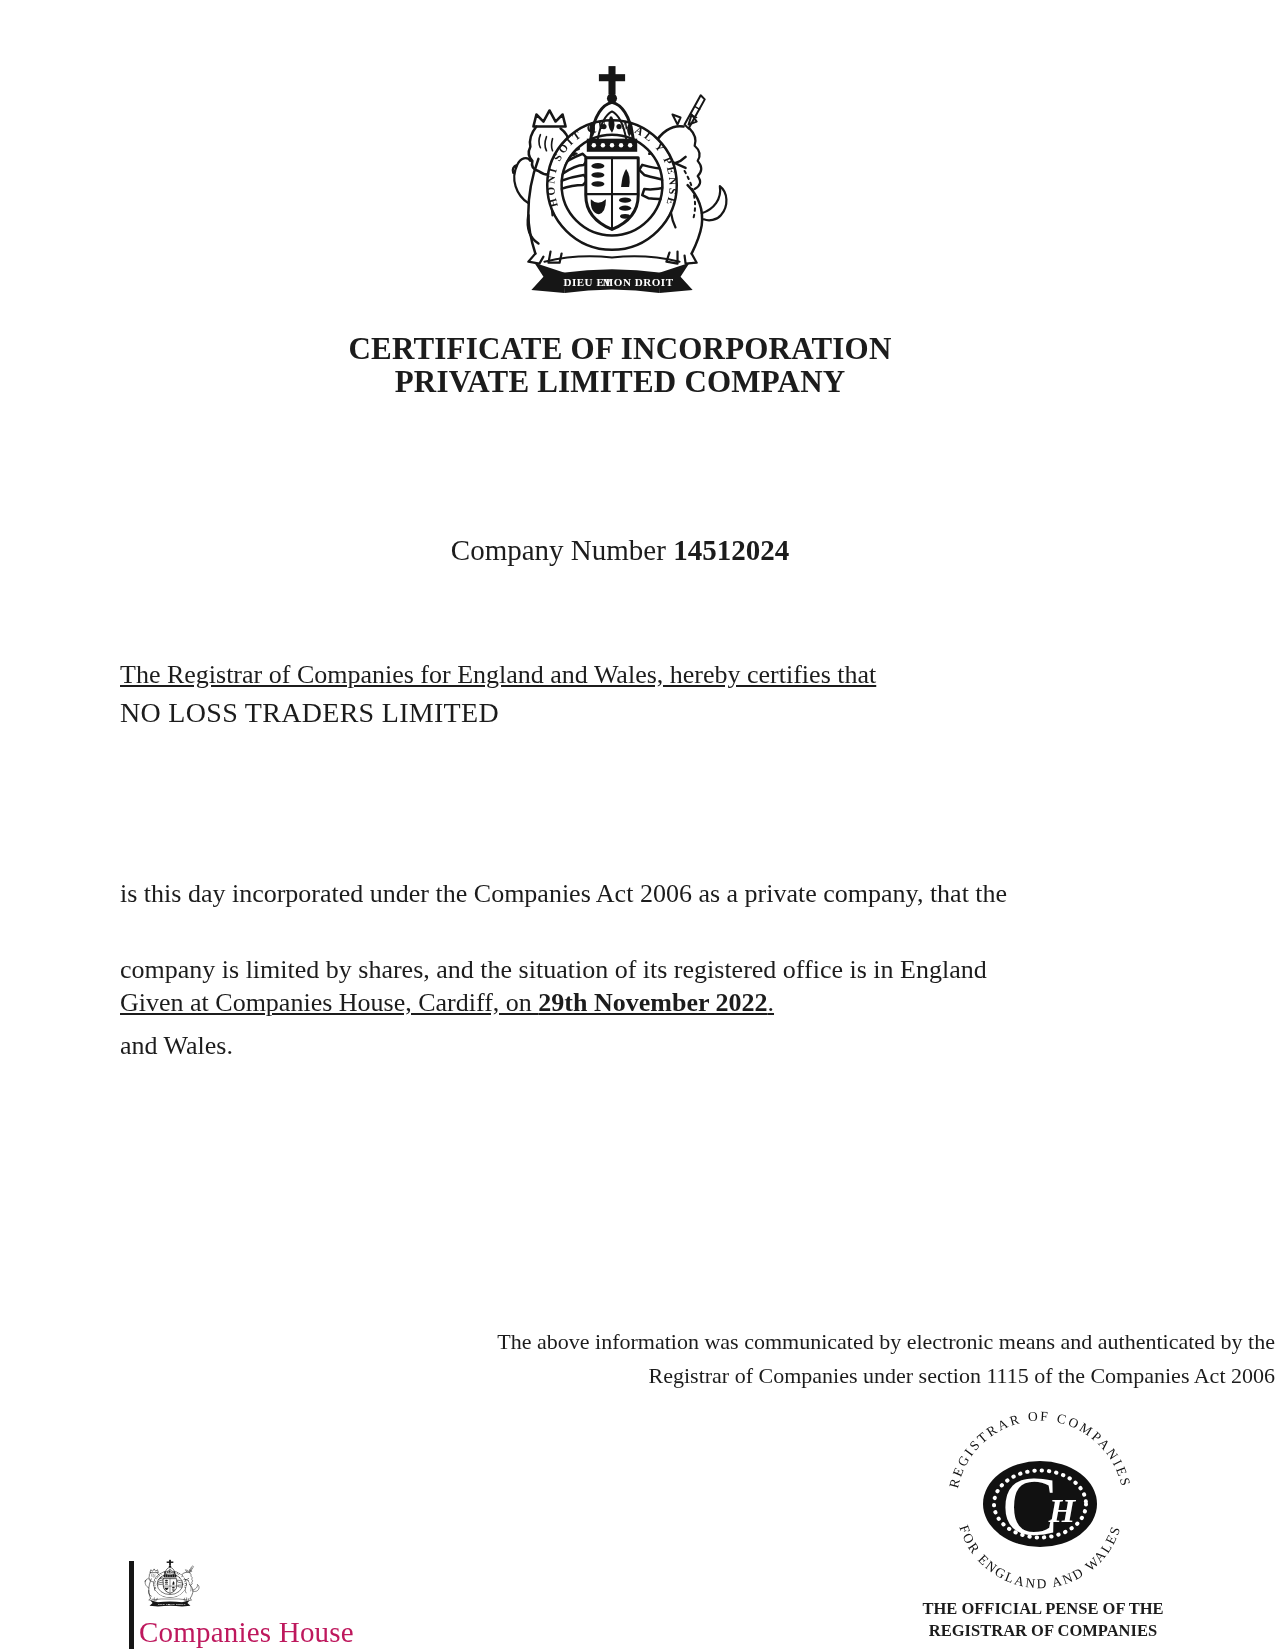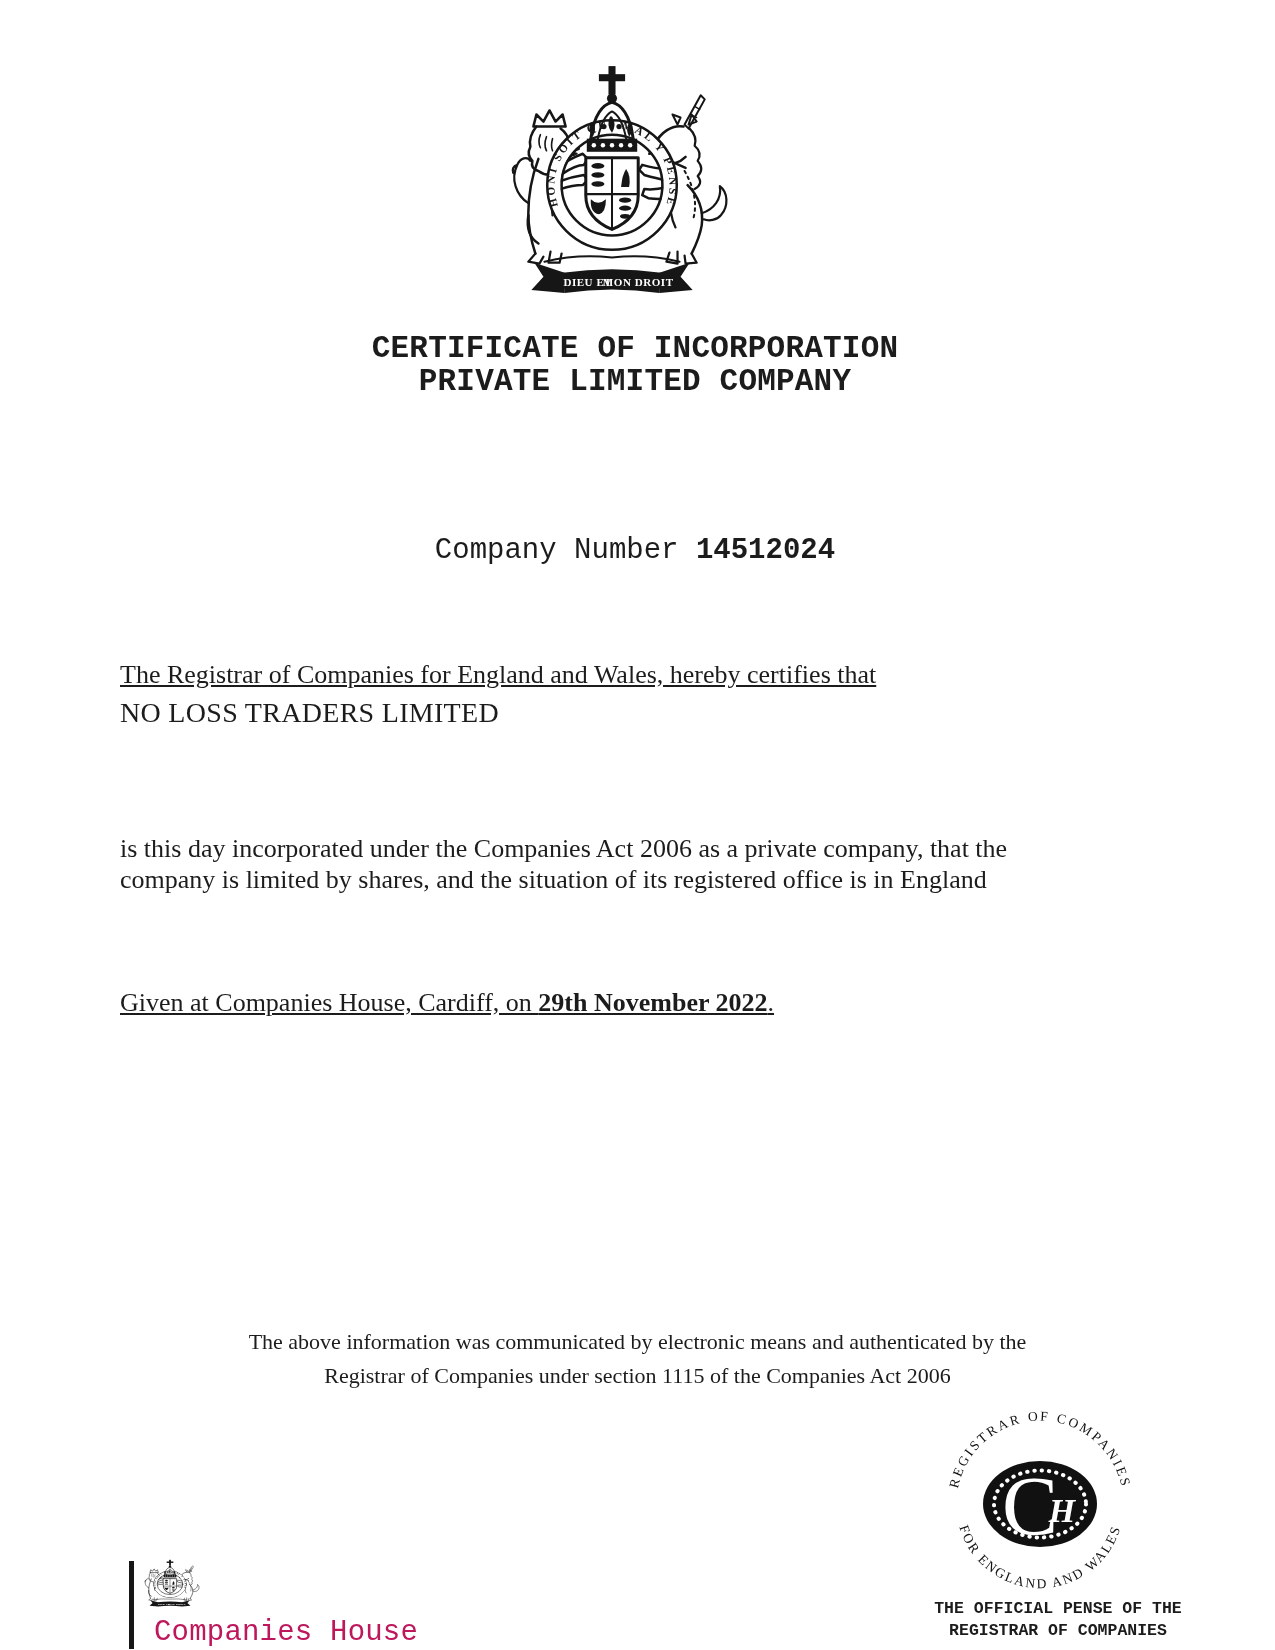--- a/index.html
+++ b/index.html
@@ -1,37 +1,37 @@
 <!DOCTYPE html>
 <html><head>
 <meta charset="utf-8">
 <style>
   html,body{margin:0;padding:0;background:#fff;}
   .page{
     position:relative;width:1275px;height:1650px;background:#fff;
     font-family:"Liberation Serif",serif;color:#1c1c1c;overflow:hidden;
   }
-  .sans{font-family:Liberation Mono, monospace;margin-left:15px;}
+  .sans{font-family:Liberation Serif, serif;}
   .abs{position:absolute;}
   .center{text-align:center;}
 
   .arms-svg{position:absolute;left:486px;top:62px;width:252px;height:234px;}
 
   .title-block{left:0;top:332px;width:1240px;font-weight:bold;font-size:31px;line-height:33px;letter-spacing:.2px;}
   .company-number{left:0;top:534px;width:1240px;font-size:29px;}
   .company-number b{font-weight:bold;}
 
   .certify-line{left:120px;top:660px;font-size:26px;white-space:nowrap;text-decoration:underline;}
   .company-name{left:120px;top:697px;font-size:28px;letter-spacing:.3px;white-space:nowrap;}
   .body-par{left:120px;top:833px;width:960px;font-size:26px;line-height:31px;}
-  .body-par .pline{white-space:nowrap;}
+  .body-par .pline{white-space:nowrap;margin-top:45px;}
   .given-line{left:120px;top:988px;font-size:26px;white-space:nowrap;text-decoration:underline;}
   .given-line b{font-weight:bold;}
 
-  .footer-note{left:0;top:1325px;width:1275px;font-size:22px;line-height:34px;}
+  .footer-note{left:0;top:1325px;width:1275px;font-size:22px;line-height:34px;text-align:right;}
 
   .seal-svg{position:absolute;left:940px;top:1404px;width:200px;height:200px;}
   .seal-caption{left:903px;top:1598px;width:280px;font-weight:bold;font-size:16.5px;line-height:22px;}
 
   .ch-bar{left:129px;top:1561px;width:5px;height:88px;background:#161616;}
   .ch-crest{position:absolute;left:138px;top:1559px;width:64px;height:48px;}
   .ch-text{left:139px;top:1616px;font-size:29px;color:#be185d;letter-spacing:.2px;white-space:nowrap;}
 </style>
 </head>
 <body>
@@ -176,20 +176,21 @@
     <span>Company Number </span><b>14512024</b>
   </div>
 
   <div class="abs certify-line">The Registrar of Companies for England and Wales, hereby certifies that</div>
 
   <div class="abs company-name">NO LOSS TRADERS LIMITED</div>
 
   <div class="abs body-par">
     <div class="pline">is this day incorporated under the Companies Act 2006 as a private company, that the</div>
     <div class="pline">company is limited by shares, and the situation of its registered office is in England</div>
+    <div class="pline">and Wales.</div>
   </div>
 
   <div class="abs given-line">
     <span>Given at Companies House, Cardiff, on </span><b>29th November 2022</b><span>.</span>
   </div>
 
   <div class="abs center footer-note">
     <div>The above information was communicated by electronic means and authenticated by the</div>
     <div>Registrar of Companies under section 1115 of the Companies Act 2006</div>
   </div>

